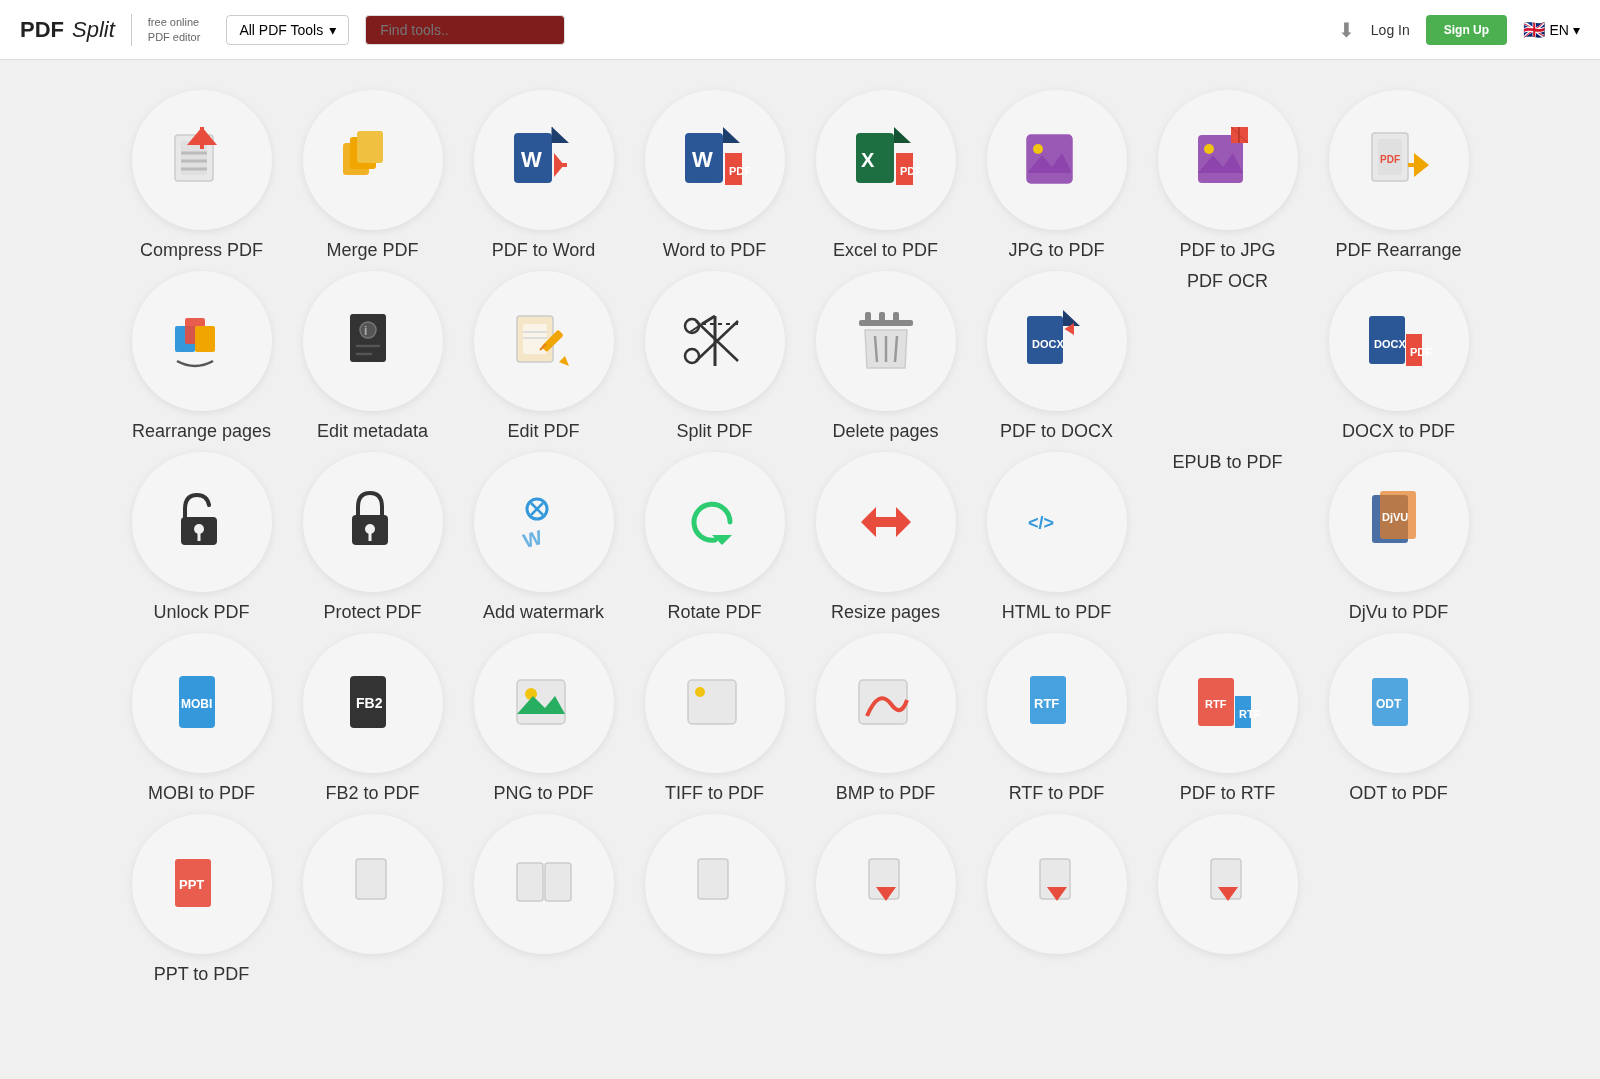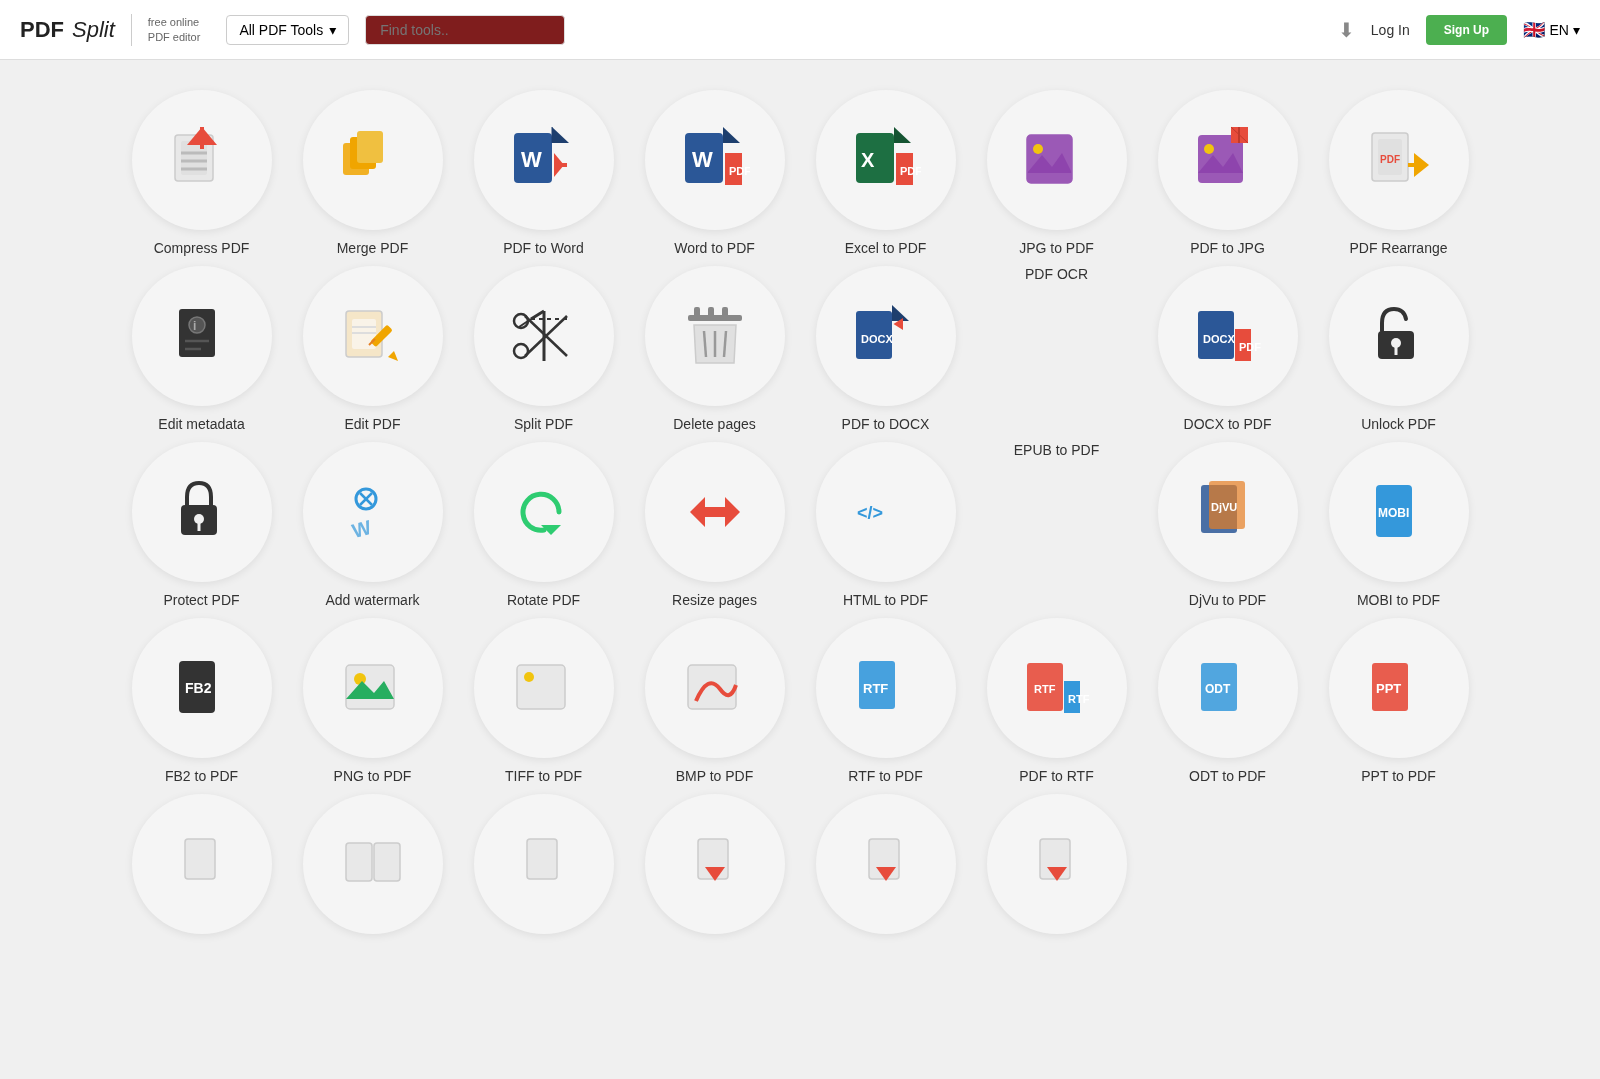--- a/index.html
+++ b/index.html
@@ -101,21 +101,21 @@
       border-radius: 50%;
       background: #f5f5f5;
       display: flex;
       align-items: center;
       justify-content: center;
       box-shadow: 0 2px 8px rgba(0,0,0,0.08);
       margin-bottom: 10px;
       transition: box-shadow 0.2s;
     }
     .tool-label {
-      font-size: 14px;
+      font-size: 18px;
       text-align: right;
       color: #333;
     }
     .tool-icon-svg {
       width: 70px;
       height: 70px;
     }
   </style>
 </head>
 <body>
@@ -242,20 +242,31 @@
       <text x="16" y="38" font-size="10" font-weight="bold" fill="#e74c3c">PDF</text>
       <polygon points="50,28 65,40 50,52" fill="#f0a500"></polygon>
       <line x1="44" y1="40" x2="62" y2="40" stroke="#f0a500" stroke-width="4"></line>
     </svg>
     </div>
     <span class="tool-label">PDF Rearrange</span>
   </a>
       <a class="tool-item" href="#">
     <div class="tool-circle">
       <svg viewBox="0 0 70 70" class="tool-icon-svg">
+      <rect x="8" y="20" width="20" height="26" rx="2" fill="#3498db"></rect>
+      <rect x="18" y="12" width="20" height="26" rx="2" fill="#e74c3c" opacity="0.9"></rect>
+      <rect x="28" y="20" width="20" height="26" rx="2" fill="#f0a500"></rect>
+      <path d="M 10 55 Q 28 65 46 55" stroke="#555" stroke-width="2.5" fill="none" marker-end="url(#arr)"></path>
+    </svg>
+    </div>
+    <span class="tool-label">Rearrange pages</span>
+  </a>
+      <a class="tool-item" href="#">
+    <div class="tool-circle">
+      <svg viewBox="0 0 70 70" class="tool-icon-svg">
       <rect x="12" y="8" width="36" height="48" rx="3" fill="#333"></rect>
       <circle cx="30" cy="24" r="8" fill="#555" stroke="#777" stroke-width="1.5"></circle>
       <text x="26" y="29" font-size="12" font-weight="bold" fill="#aaa">i</text>
       <line x1="18" y1="40" x2="42" y2="40" stroke="#555" stroke-width="2.5"></line>
       <line x1="18" y1="48" x2="34" y2="48" stroke="#555" stroke-width="2.5"></line>
     </svg>
     </div>
     <span class="tool-label">Edit metadata</span>
   </a>
       <a class="tool-item" href="#">

